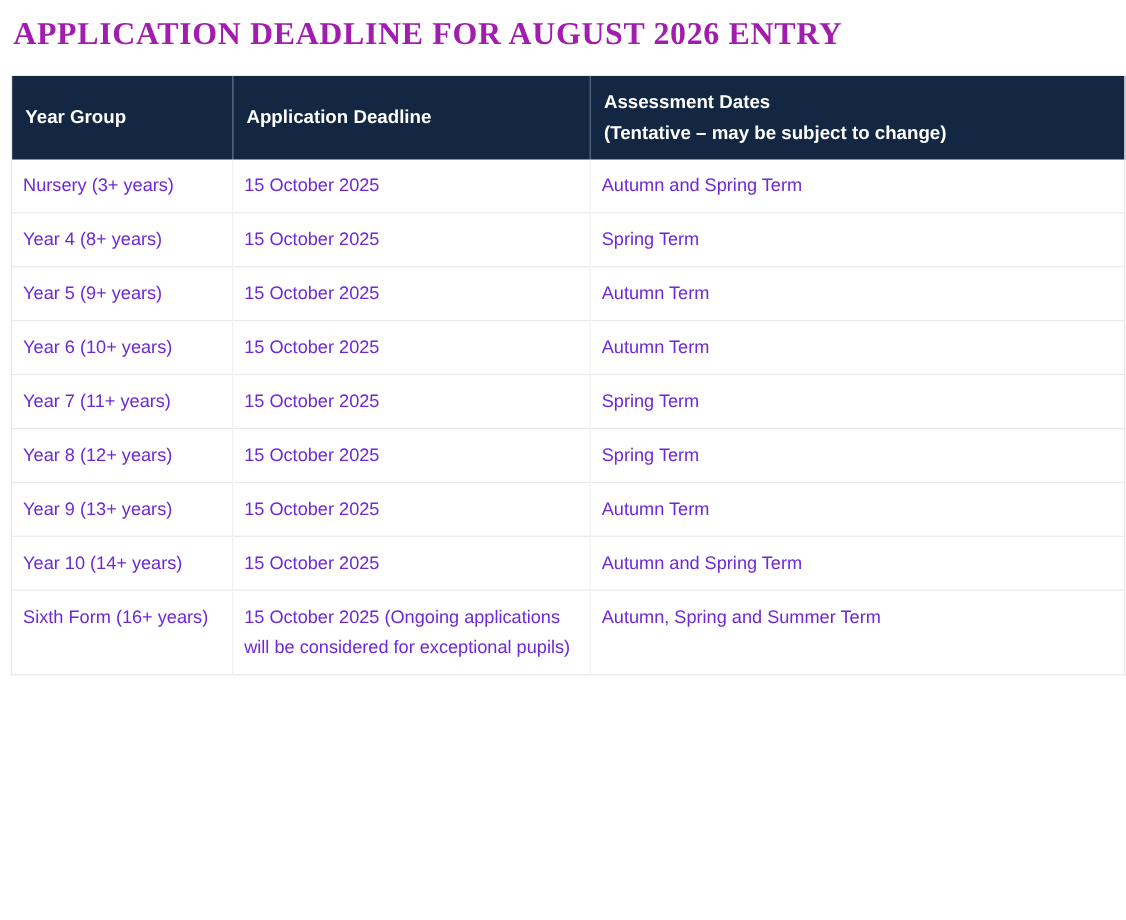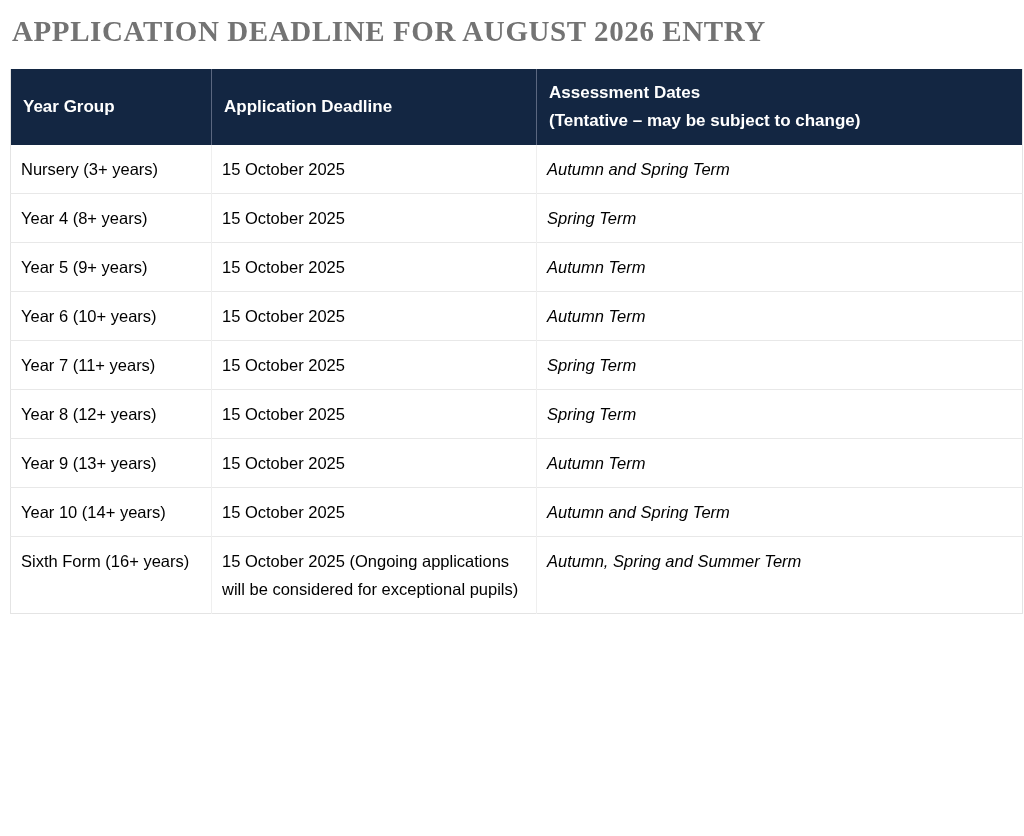--- a/index.html
+++ b/index.html
@@ -11,21 +11,21 @@
   }
   .page {
     width: 1024px;
     padding: 14px 2px 12px 10px;
   }
   .page-title {
     font-family: "Liberation Serif", "DejaVu Serif", serif;
     font-size: 29px;
     font-weight: 600;
     letter-spacing: 0.6px;
-    color: #737373;
+    color: #a21caf;
     margin: 0 0 20px 2px;
     line-height: 1.2;
   }
   table.deadlines {
     width: 1012px;
     border-collapse: collapse;
     table-layout: fixed;
     border-left: 1px solid #e4e4e4;
     border-right: 1px solid #e4e4e4;
     border-bottom: 1px solid #e4e4e4;
@@ -41,29 +41,29 @@
     font-weight: bold;
     text-align: left;
     vertical-align: middle;
     padding: 10px 12px;
     line-height: 28px;
     border-right: 1px solid #5b6780;
   }
   thead th:last-child { border-right: none; }
   thead th .sub { display: block; font-weight: bold; }
   tbody td {
-    color: #000000;
+    color: #6d28d9;
     font-size: 16.5px;
     line-height: 28px;
     padding: 10px 12px 10px 10px;
     vertical-align: top;
     border-top: 1px solid #e8e8e8;
     border-right: 1px solid #efefef;
   }
-  tbody td:last-child { border-right: none; font-style: italic; }
+  tbody td:last-child { border-right: none; }
   tbody tr:first-child td { border-top: none; }
 </style>
 </head>
 <body>
 
 <div class="page">
   <h1 class="page-title">APPLICATION DEADLINE FOR AUGUST 2026 ENTRY</h1>
 
   <table class="deadlines">
     <colgroup>

